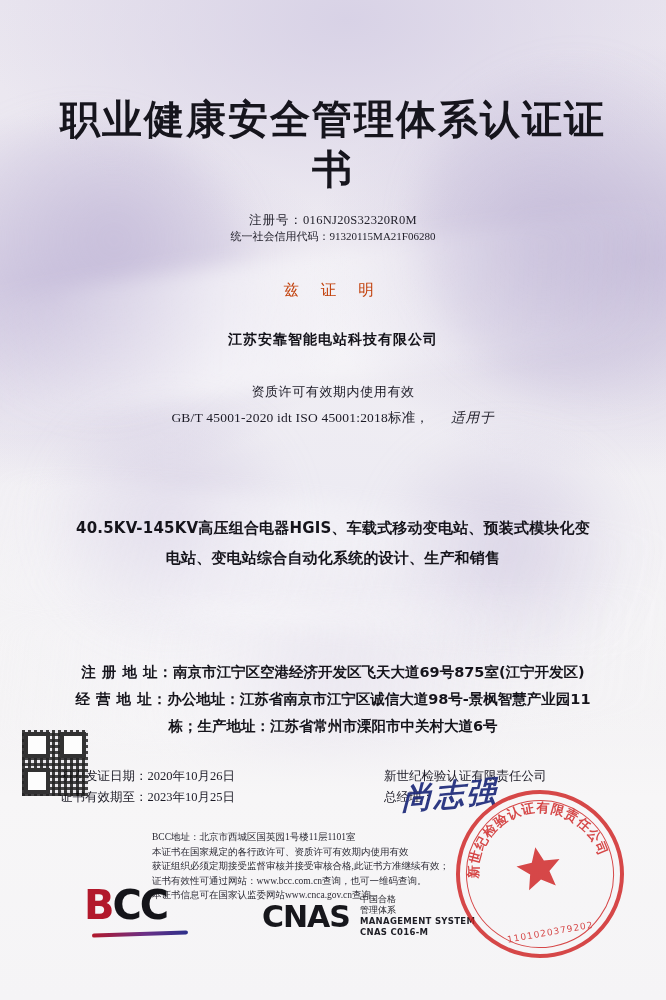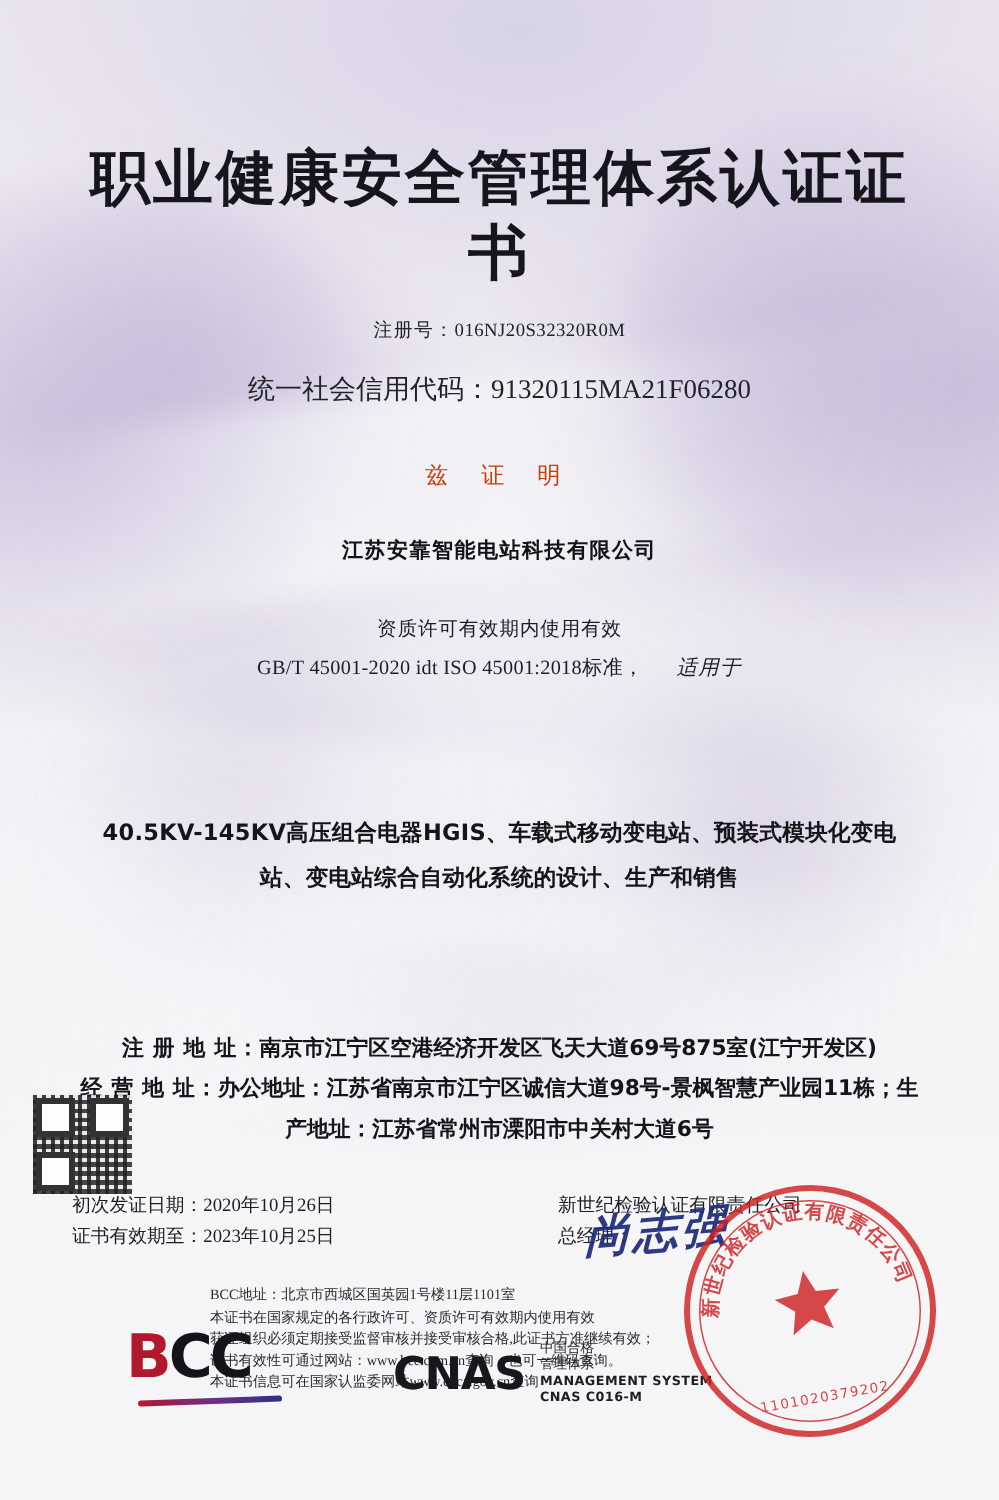--- a/index.html
+++ b/index.html
@@ -52,21 +52,21 @@
   .r3 { top: 620px; transform: rotate(-3deg); opacity: .55; }
   .wash-bottom {
     position: absolute;
     left: 0; right: 0; bottom: 0; height: 290px;
     background: linear-gradient(180deg, rgba(246,245,247,0) 0%, #f7f6f7 30%, #f5f4f6 100%);
   }
   
   .content {
     position: relative;
     z-index: 3;
-    padding: 0 44px;
+    padding: 0 56px;
   }
   .title {
     margin: 0;
     padding-top: 94px;
     text-align: center;
     font-family: "DejaVu Sans", "Liberation Sans", sans-serif;
     font-weight: bold;
     font-size: 40px;
     line-height: 50px;
     letter-spacing: 2px;
@@ -75,22 +75,22 @@
   .regline {
     text-align: center;
     font-size: 12.5px;
     letter-spacing: .3px;
     margin-top: 18px;
     color: #23222c;
   }
   .regline .lbl { letter-spacing: 1px; }
   .regline2 {
     text-align: center;
-    font-size: 18px;
-    margin-top: 18px;
+    font-size: 11px;
+    margin-top: 0;
     color: #23222c;
   }
   .hereby {
     text-align: center;
     font-size: 15.5px;
     letter-spacing: 9px;
     margin-top: 36px;
     color: #c2410c;
   }
   .company {

